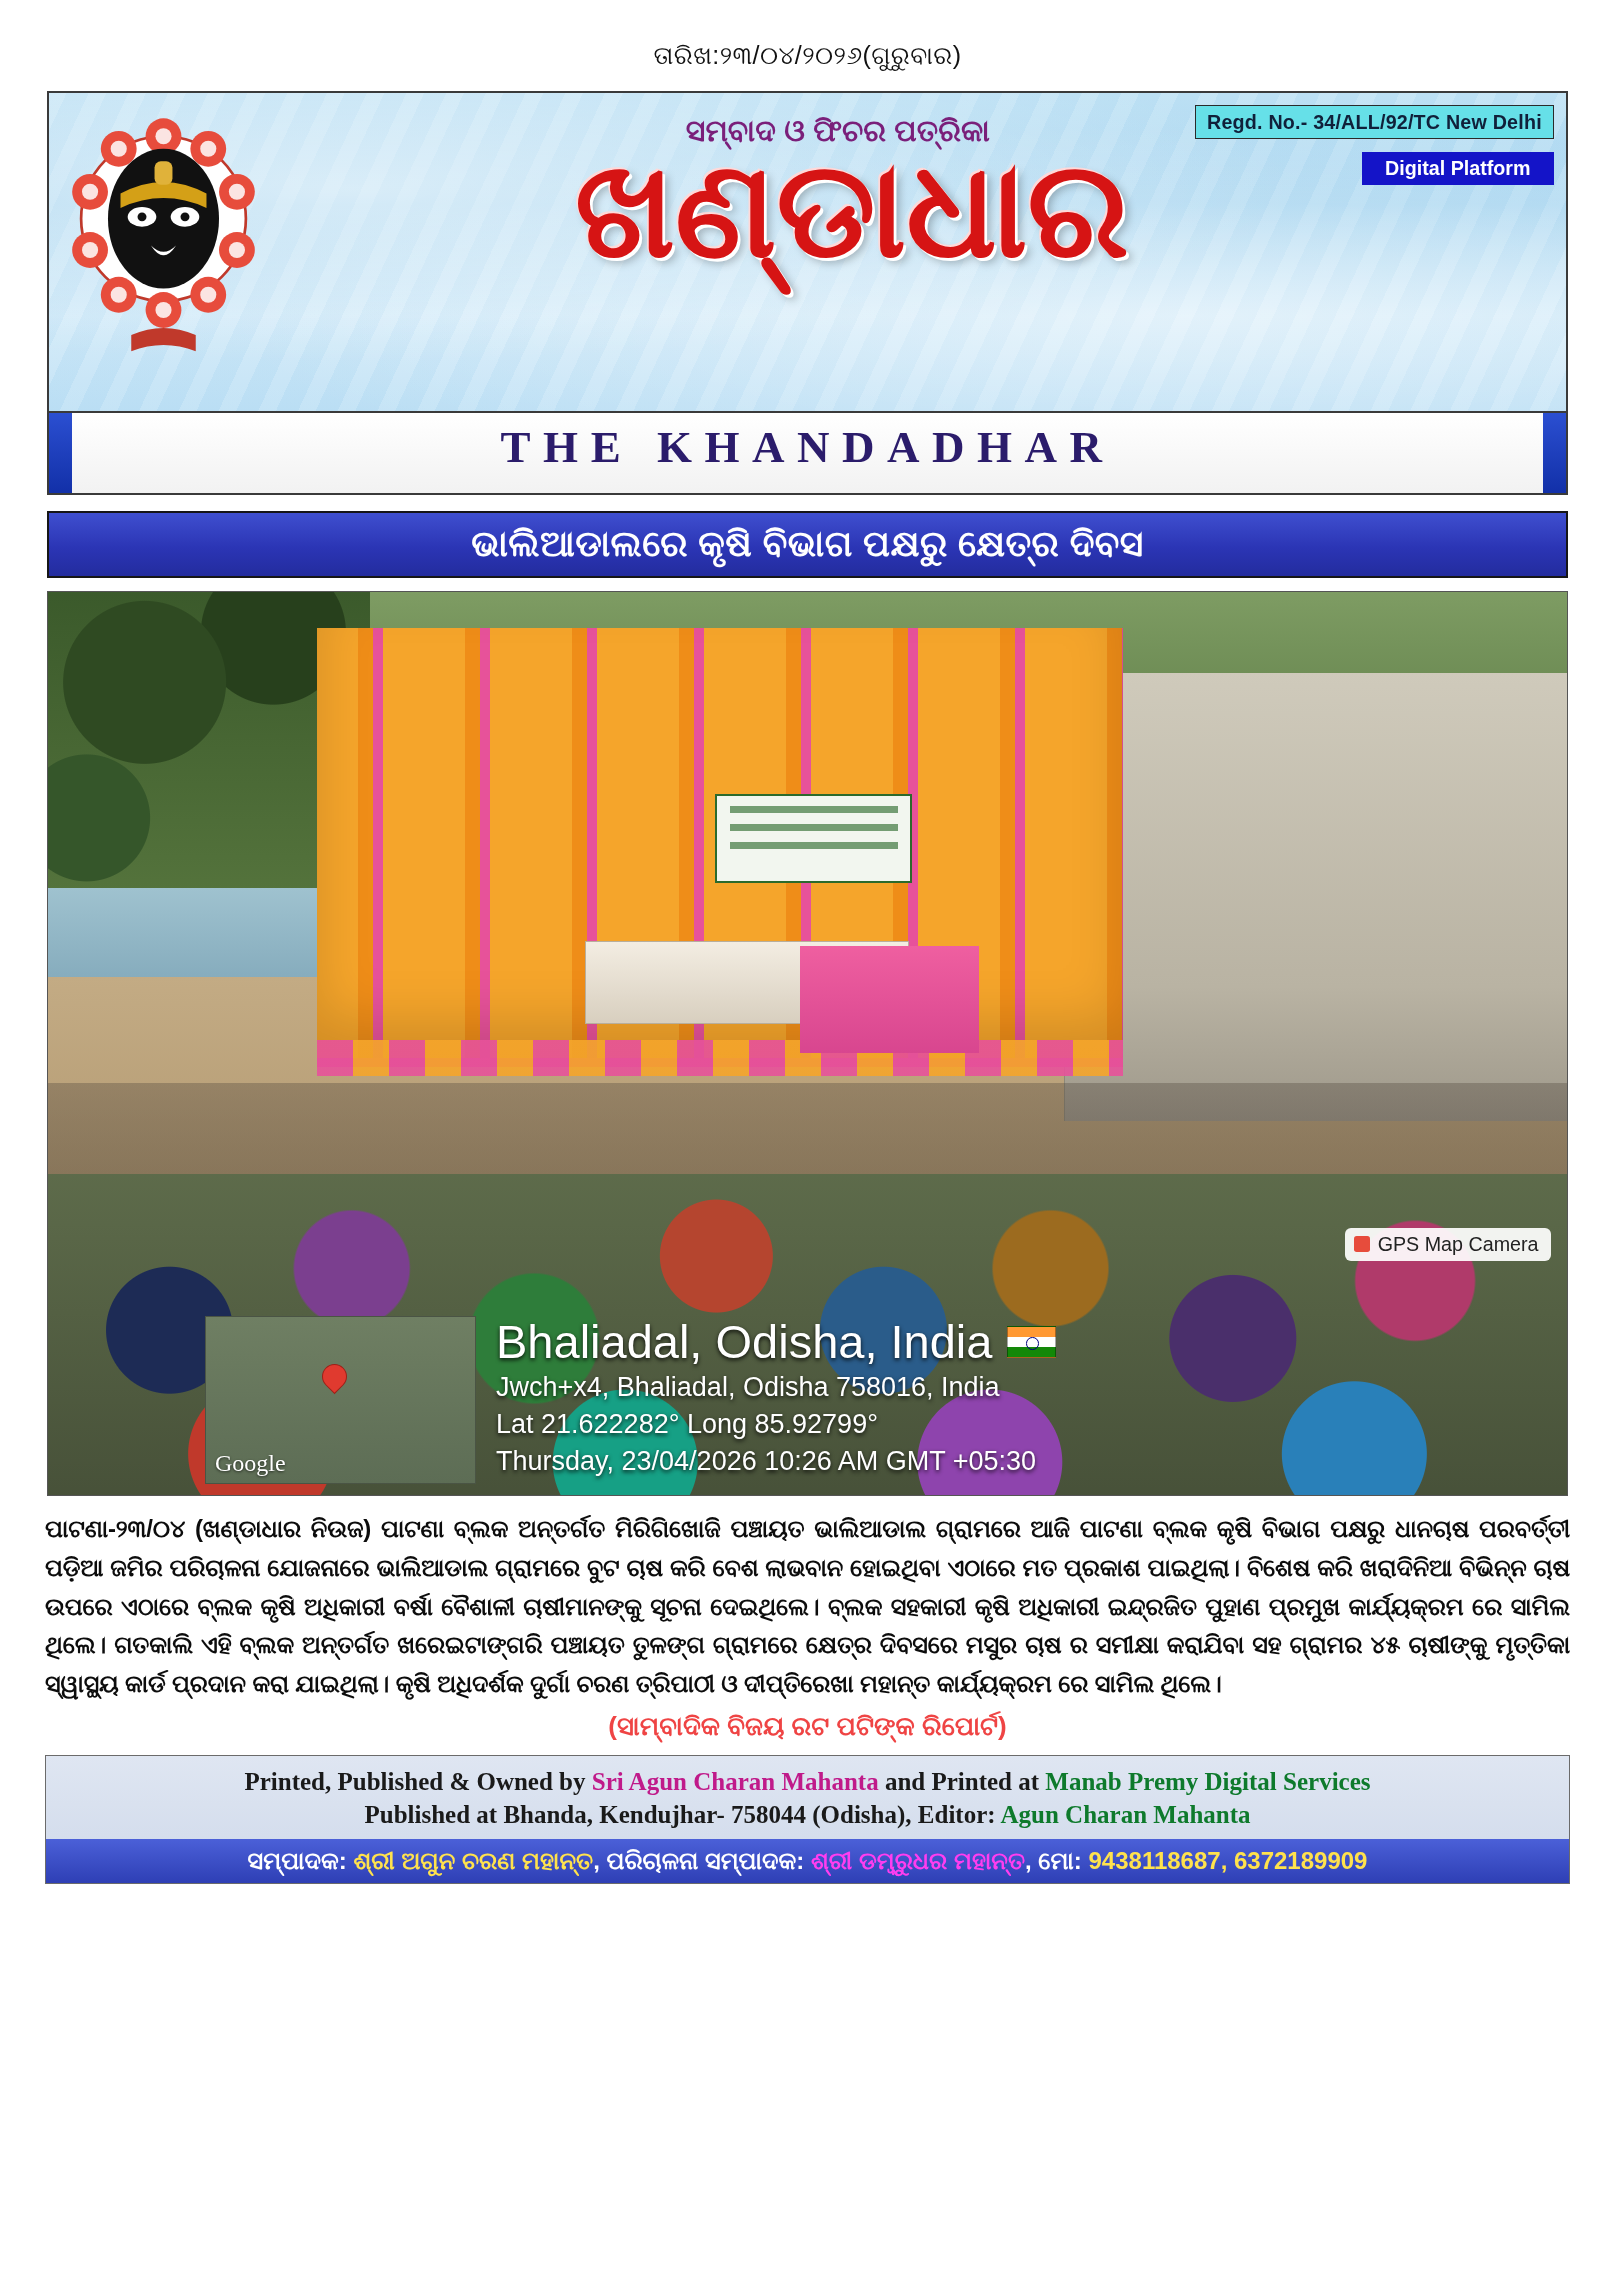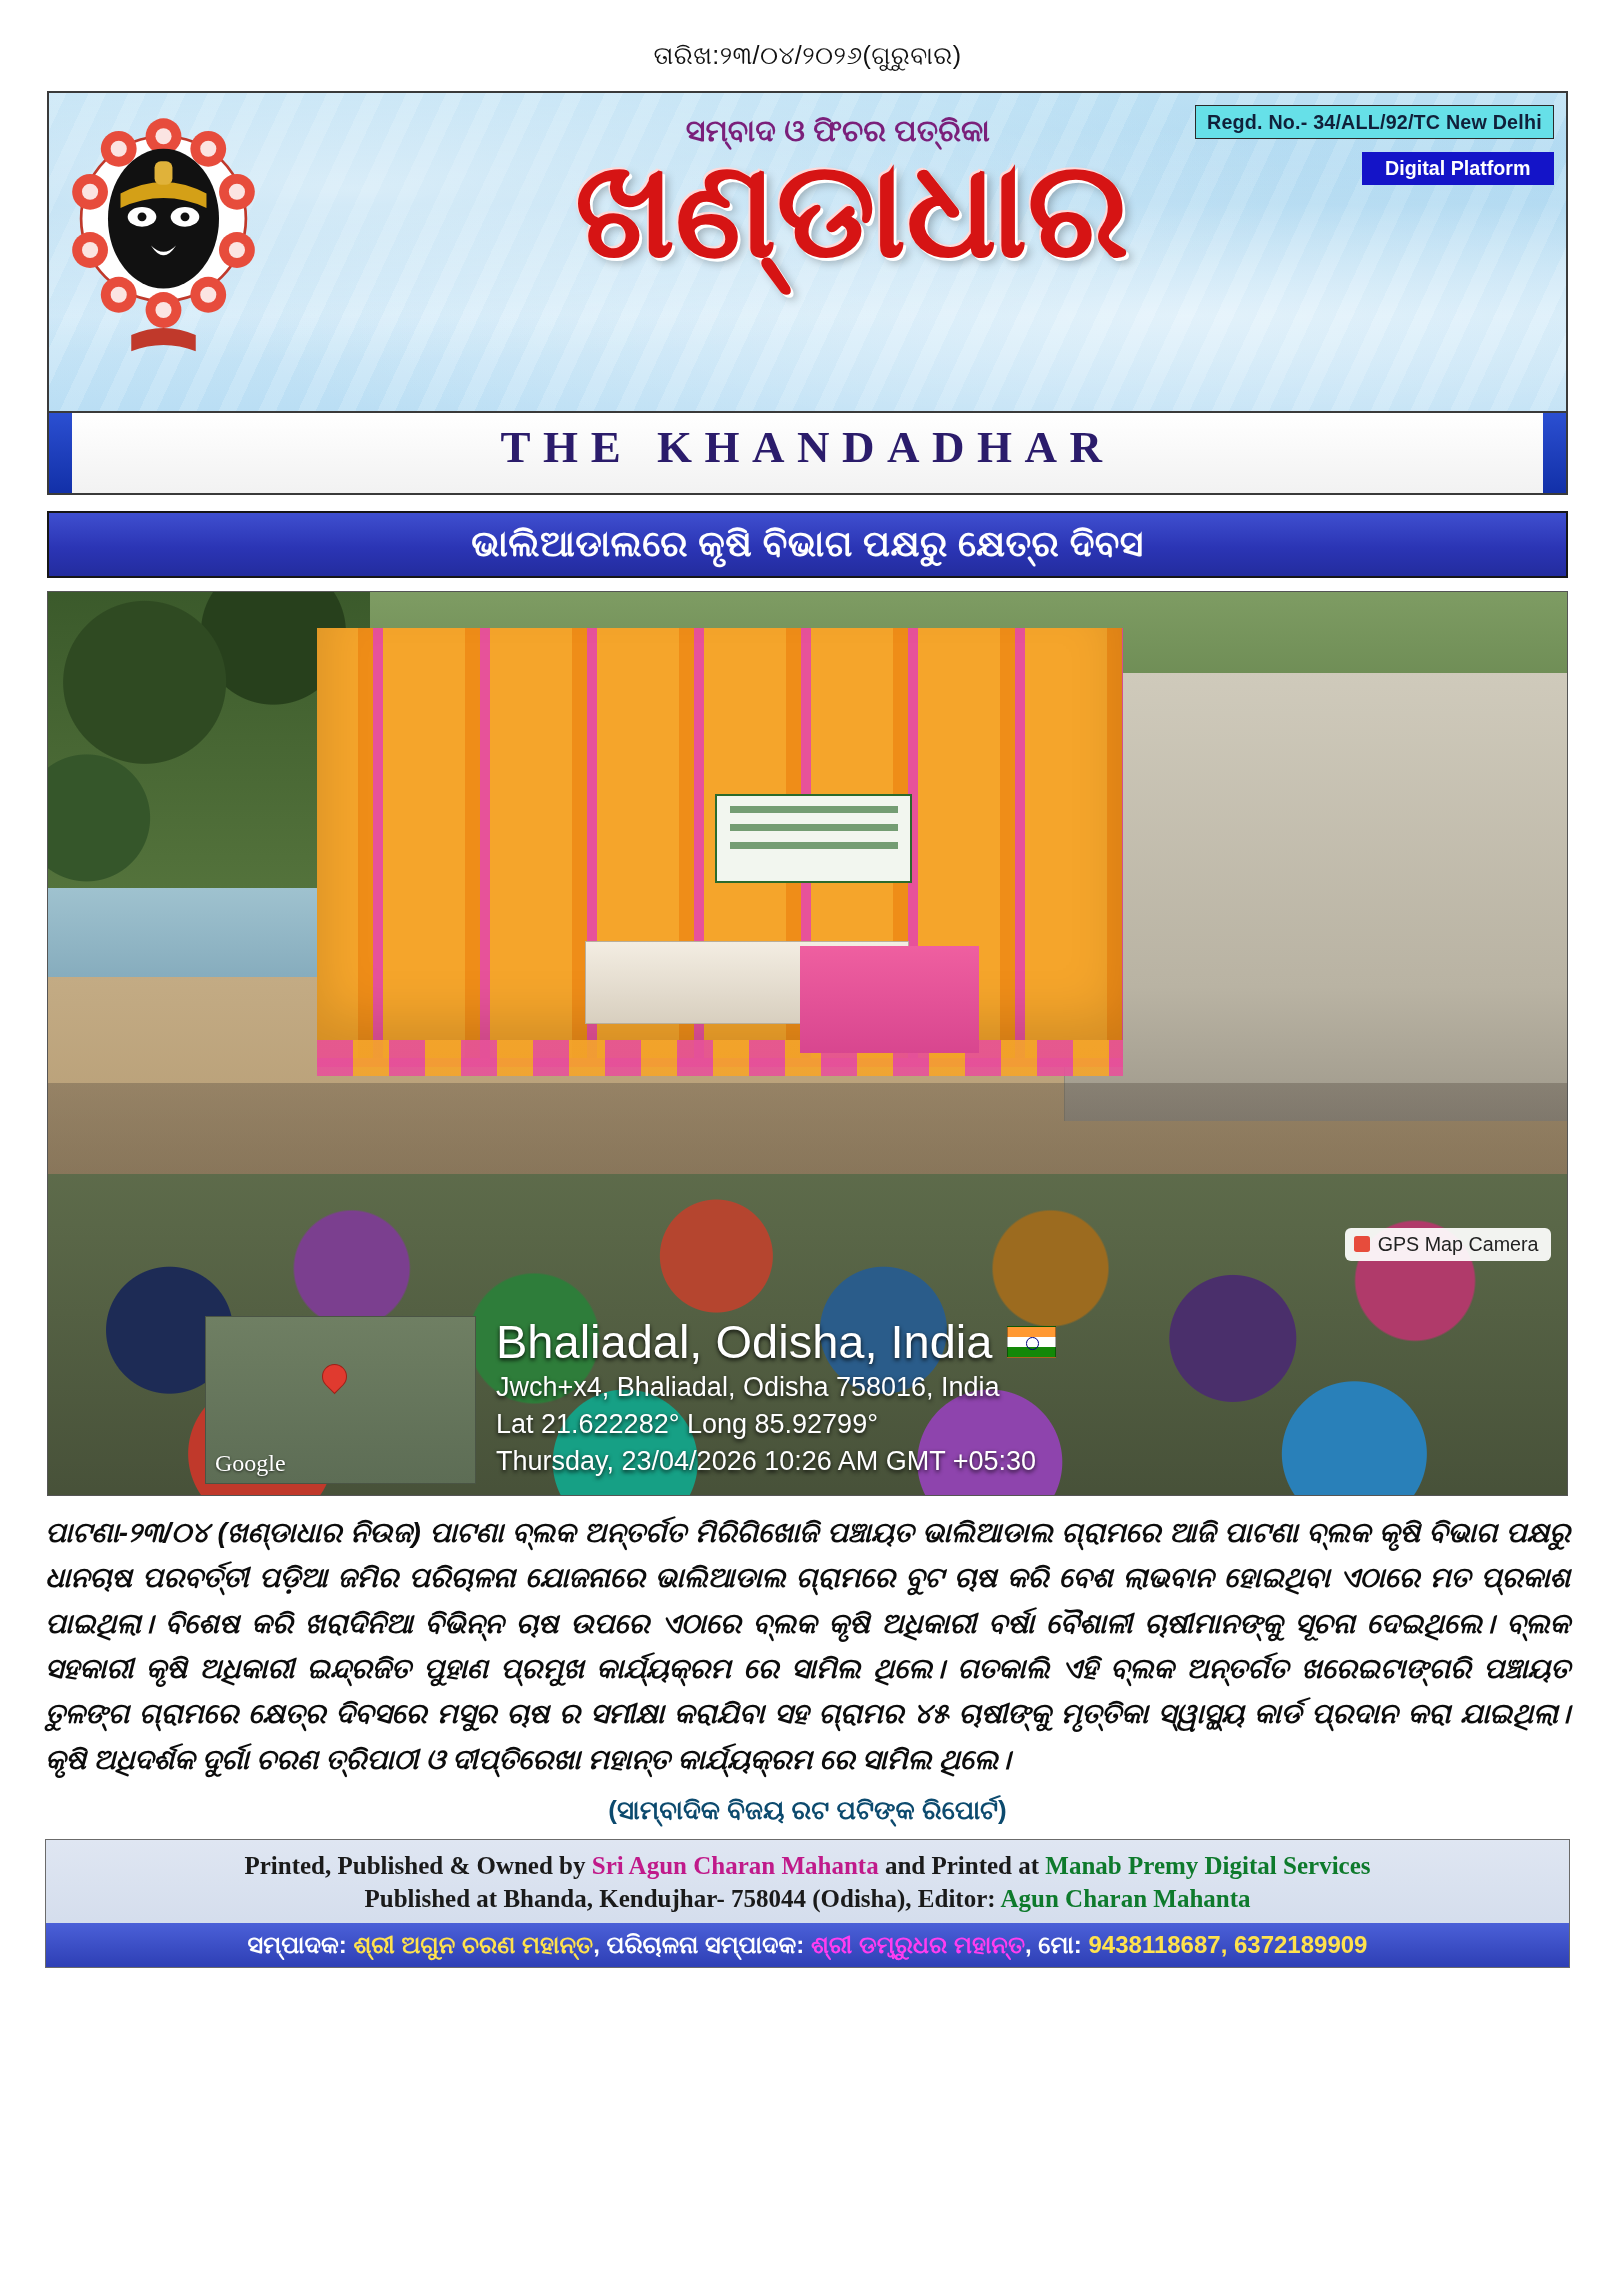--- a/index.html
+++ b/index.html
@@ -306,33 +306,32 @@
   }
   .flag:after{
     content:""; position:absolute; left:50%; top:50%; width:10.7px; height:10.7px;
     margin:-5.4px 0 0 -5.4px; border:1.8px solid #000080; border-radius:50%;
   }
   .gps-sub { font-size: 27px; line-height: 1.38; }
 
   
   .article {
     margin: 14.3px 45px 0 45px;
-    font-size: 28px;
+    font-size: 24px;
     line-height: 1.62;
     color: #0c0c0c;
     text-align: justify;
     font-weight: bold;
     letter-spacing: -0.2px;
-    font-style: italic;
   }
   .byline {
     text-align: center;
     font-size: 26px;
-    margin-top: 13px;
-    color: #0c4a6e;
+    margin-top: 7px;
+    color: #ef4444;
     font-weight: bold;
   }
 
   
   .footer {
     margin: 12.5px 45px 0 45px;
     border: 1.8px solid #6b6b6b;
     background: linear-gradient(180deg,#dfe6f2 0%, #cfd9ea 100%);
     padding: 9px 7.2px 5.4px 7.2px;
     text-align: center;

